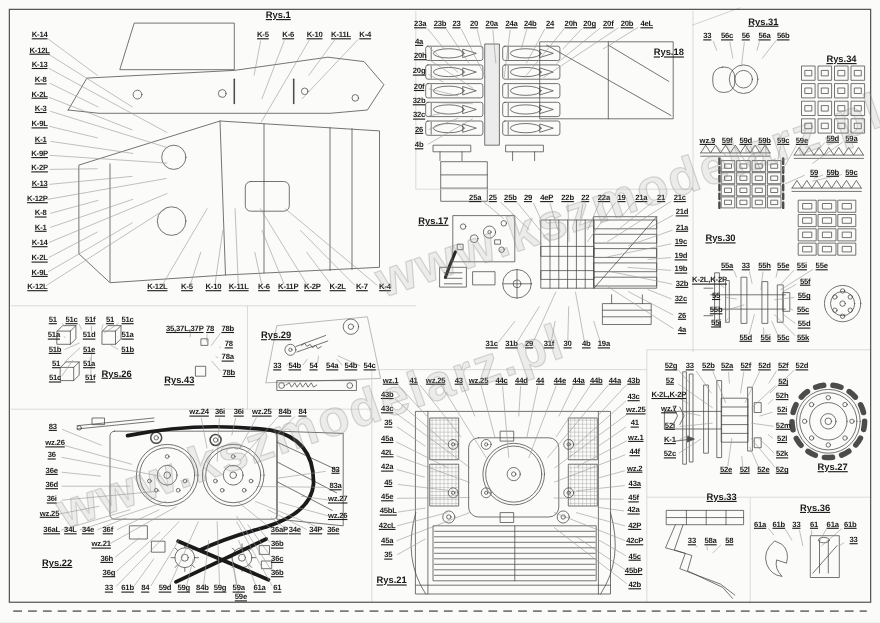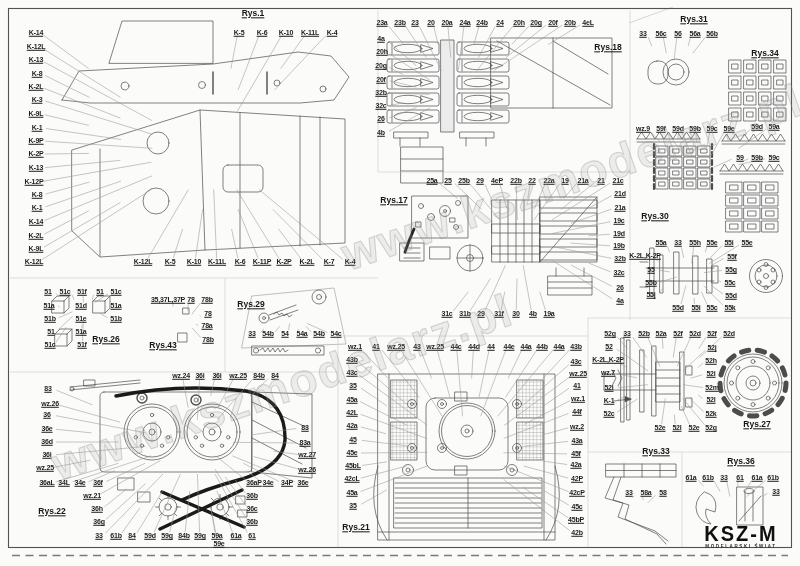--- a/index.html
+++ b/index.html
@@ -930,18 +930,14 @@
       <span class="lbl" style="left: 691px; top: 478px;">61a</span>
       <span class="lbl" style="left: 708px; top: 478px;">61b</span>
       <span class="lbl" style="left: 724px; top: 478px;">33</span>
       <span class="lbl" style="left: 740px; top: 478px;">61</span>
       <span class="lbl" style="left: 757px; top: 478px;">61a</span>
       <span class="lbl" style="left: 773px; top: 478px;">61b</span>
       <span class="lbl" style="left: 776px; top: 492px;">33</span>
     </div>
 
 
-  <div class="logo">
-    <div class="logo-name">KSZ-M</div>
-    <div class="logo-tag">MODELARSKI ŚWIAT</div>
-  </div>
 
 </div>
 
 </body></html>

